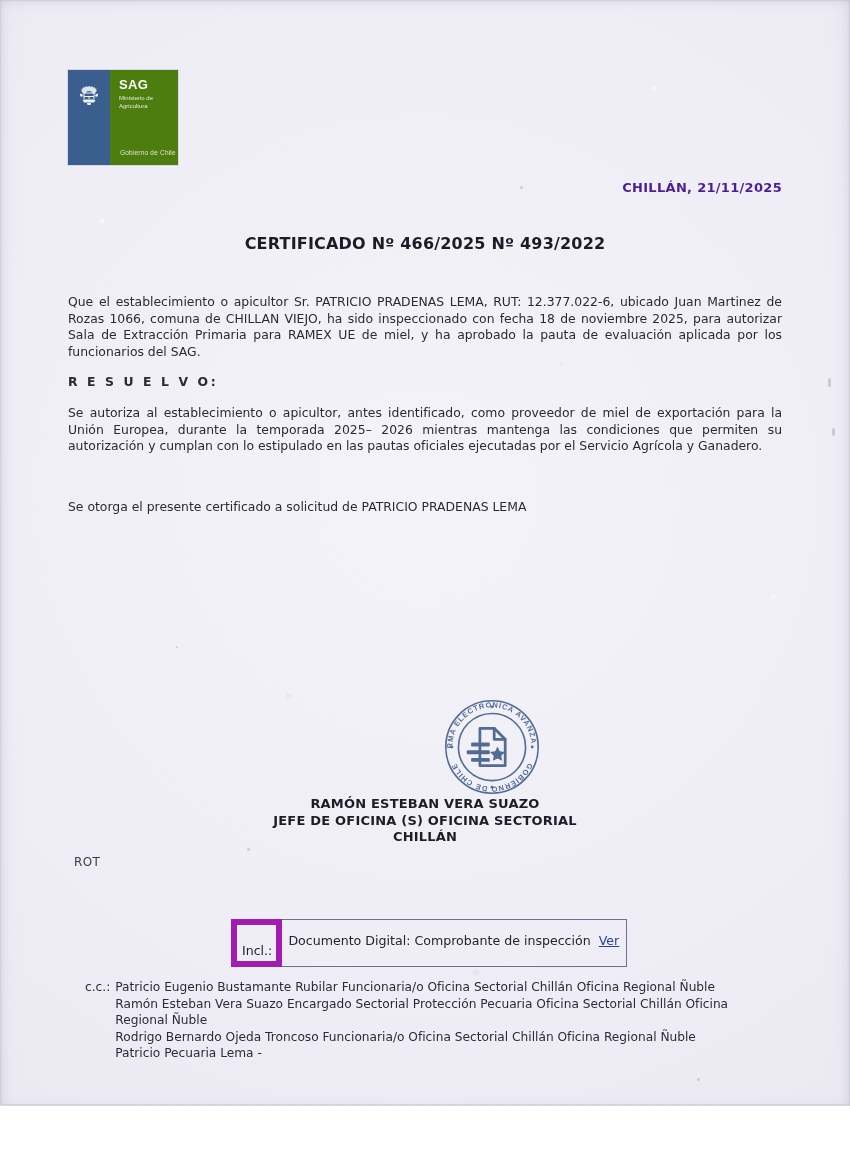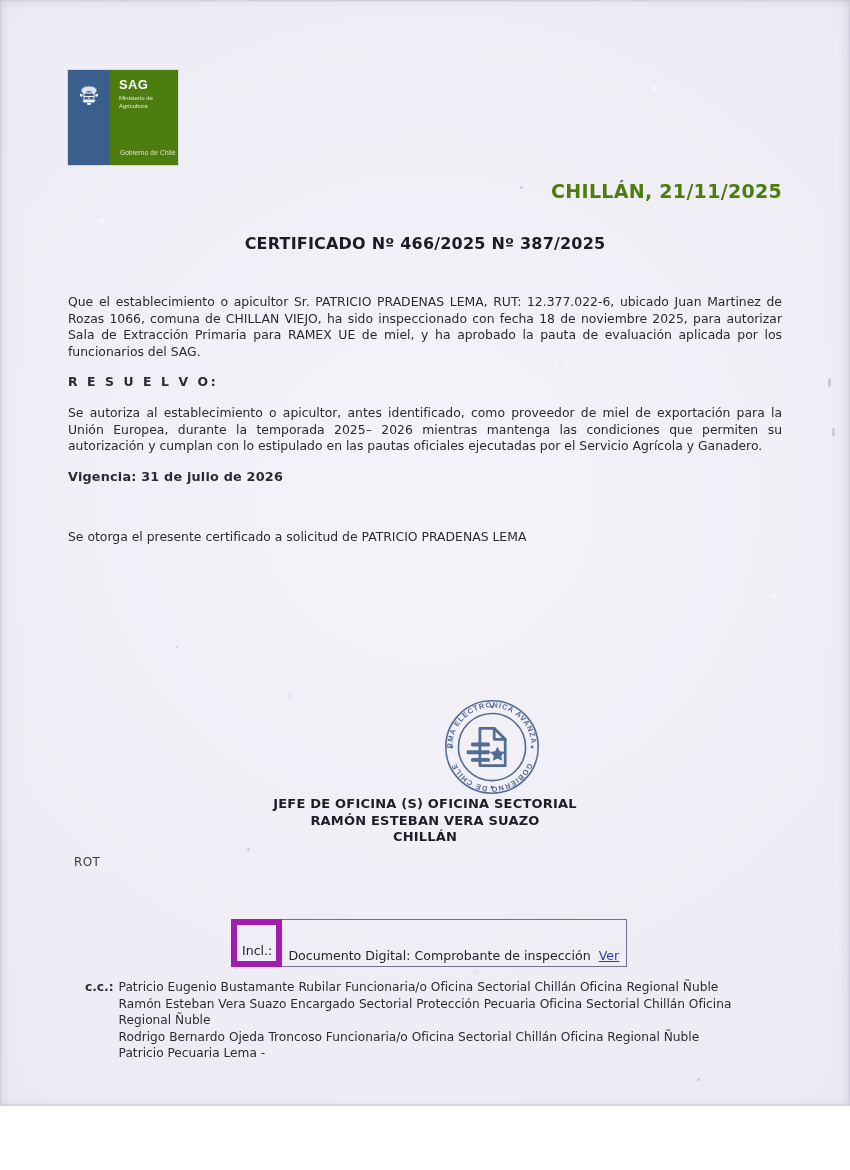--- a/index.html
+++ b/index.html
@@ -131,23 +131,23 @@
     font-family: "Liberation Sans", sans-serif;
   }
 
   
   #city-date {
     position: absolute;
     right: 68px;
     top: 180px;
     font-family: "DejaVu Sans", sans-serif;
     font-weight: bold;
-    font-size: 19px;
+    font-size: 13px;
     letter-spacing: .3px;
-    color: #4d7c0f;
+    color: #4c1d95;
   }
 
   
   #cert-title {
     position: absolute;
     left: 0;
     right: 0;
     top: 234px;
     text-align: center;
     font-weight: bold;
@@ -231,24 +231,24 @@
   }
   .incl-label {
     border: 6px solid #a21caf;
     padding: 18px 4px 3px 5px;
     background: transparent;
     white-space: nowrap;
   }
   .incl-body {
     border: 1px solid #6f6f90;
     border-left: none;
-    padding: 20px 7px 3px 6px;
+    padding: 13px 7px 3px 6px;
     white-space: nowrap;
     display: flex;
-    align-items: flex-end;
+    align-items: flex-start;
     gap: 8px;
   }
   .incl-link {
     color: #2b3fa0;
     text-decoration: underline;
     cursor: pointer;
   }
 
   
   #cc-block {
@@ -257,21 +257,20 @@
     top: 979px;
     width: 680px;
     font-size: 12.2px;
     line-height: 16.6px;
     color: #2b2b37;
     display: flex;
   }
   .cc-label {
     white-space: nowrap;
     padding-right: 5px;
-    font-weight: bold;
   }
   .cc-items {
     flex: 1;
   }
   .cc-item { margin: 0; }
 
   
   .speck {
     position: absolute;
     background: rgba(120,118,140,.30);
@@ -317,27 +316,26 @@
     </div>
     <div class="logo-red">
       <div class="sag-word">SAG</div>
       <div class="sag-sub">Ministerio de Agricultura</div>
       <div class="gob-word">Gobierno de Chile</div>
     </div>
   </div>
 
   <div id="city-date">CHILLÁN, 21/11/2025</div>
 
-  <div id="cert-title">CERTIFICADO Nº 466/2025 Nº 387/2025</div>
+  <div id="cert-title">CERTIFICADO Nº 466/2025 Nº 493/2022</div>
 
   <div id="body-block">
     <p class="para">Que el establecimiento o apicultor Sr. PATRICIO PRADENAS LEMA, RUT: 12.377.022-6, ubicado Juan Martinez de Rozas 1066, comuna de CHILLAN VIEJO, ha sido inspeccionado con fecha 18 de noviembre 2025, para autorizar Sala de Extracción Primaria para RAMEX UE de miel, y ha aprobado la pauta de evaluación aplicada por los funcionarios del SAG.</p>
     <p class="resuelvo">R E S U E L V O:</p>
     <p class="para">Se autoriza al establecimiento o apicultor, antes identificado, como proveedor de miel de exportación para la Unión Europea, durante la temporada 2025– 2026 mientras mantenga las condiciones que permiten su autorización y cumplan con lo estipulado en las pautas oficiales ejecutadas por el Servicio Agrícola y Ganadero.</p>
-    <p class="bold-line">Vigencia: 31 de julio de 2026</p>
     <div class="gap-lg"></div>
     <p class="para para-left mb-sm">Se otorga el presente certificado a solicitud de PATRICIO PRADENAS LEMA</p>
   </div>
 
   <svg id="stamp" viewBox="0 0 200 200">
     <defs>
       <path id="arcTop" d="M 28,100 A 72,72 0 0 1 172,100"></path>
       <path id="arcBottom" d="M 172,100 A 72,72 0 0 1 28,100"></path>
     </defs>
     <circle cx="100" cy="100" r="84" fill="none" stroke="#3d5a86" stroke-width="3"></circle>
@@ -360,22 +358,22 @@
     </g>
     <g fill="#3d5a86">
       <rect x="62" y="92" width="34" height="7" rx="2.2"></rect>
       <rect x="54" y="106" width="42" height="7" rx="2.2"></rect>
       <rect x="62" y="120" width="34" height="7" rx="2.2"></rect>
       <path d="M110 99 l4.2 8.6 9.5 1.4 -6.9 6.7 1.6 9.4 -8.4 -4.4 -8.4 4.4 1.6 -9.4 -6.9 -6.7 9.5 -1.4 Z"></path>
     </g>
   </svg>
 
   <div id="sig-block">
+    <div>RAMÓN ESTEBAN VERA SUAZO</div>
     <div>JEFE DE OFICINA (S)  OFICINA SECTORIAL</div>
-    <div>RAMÓN ESTEBAN VERA SUAZO</div>
     <div>CHILLÁN</div>
   </div>
 
   <div id="rot">ROT</div>
 
   <div id="incl-wrap">
     <div class="incl-label">Incl.:</div>
     <div class="incl-body">
       <span>Documento Digital: Comprobante de inspección</span>
       <span class="incl-link">Ver</span>

